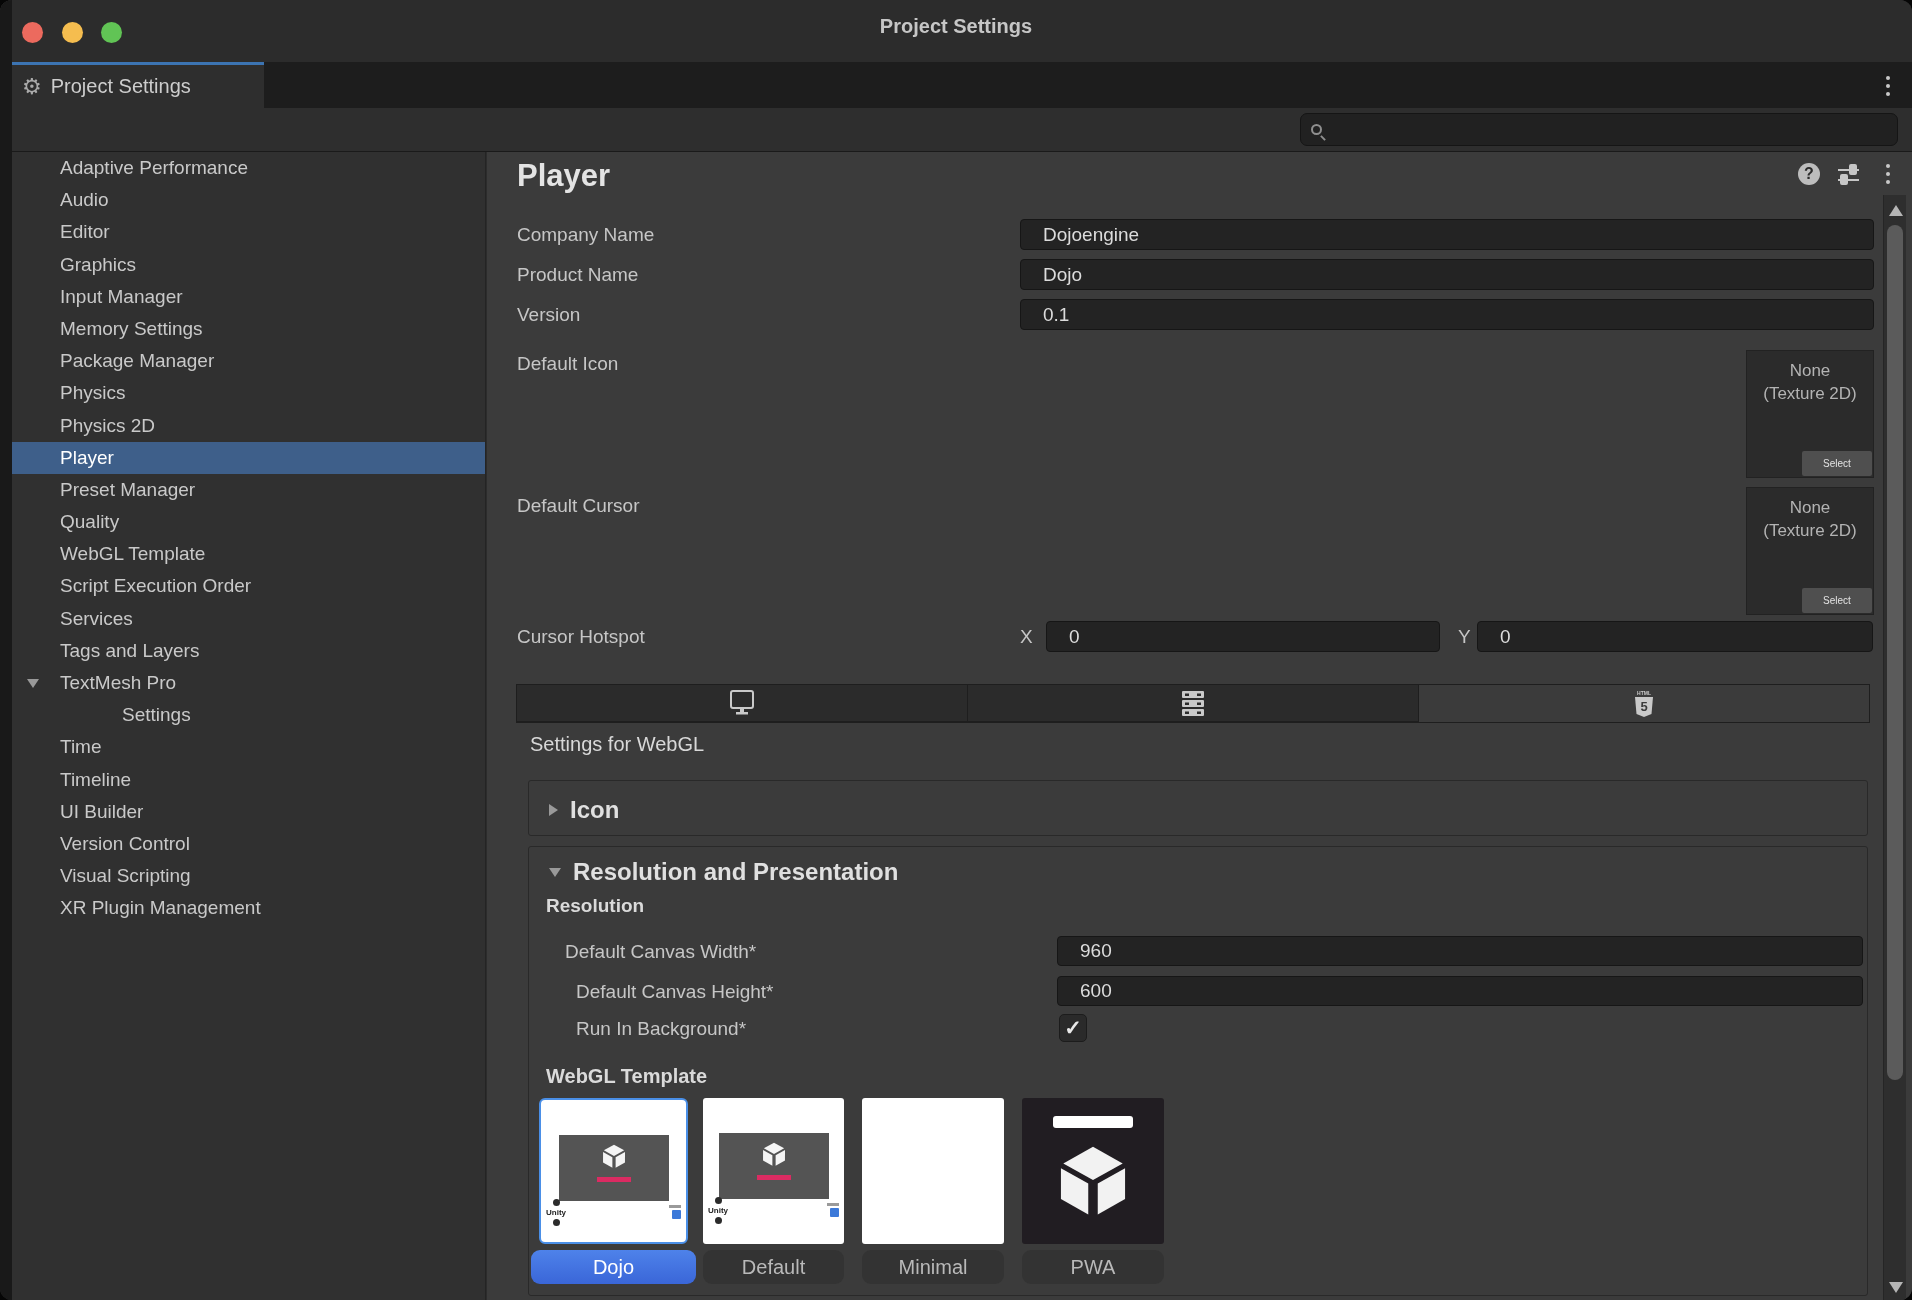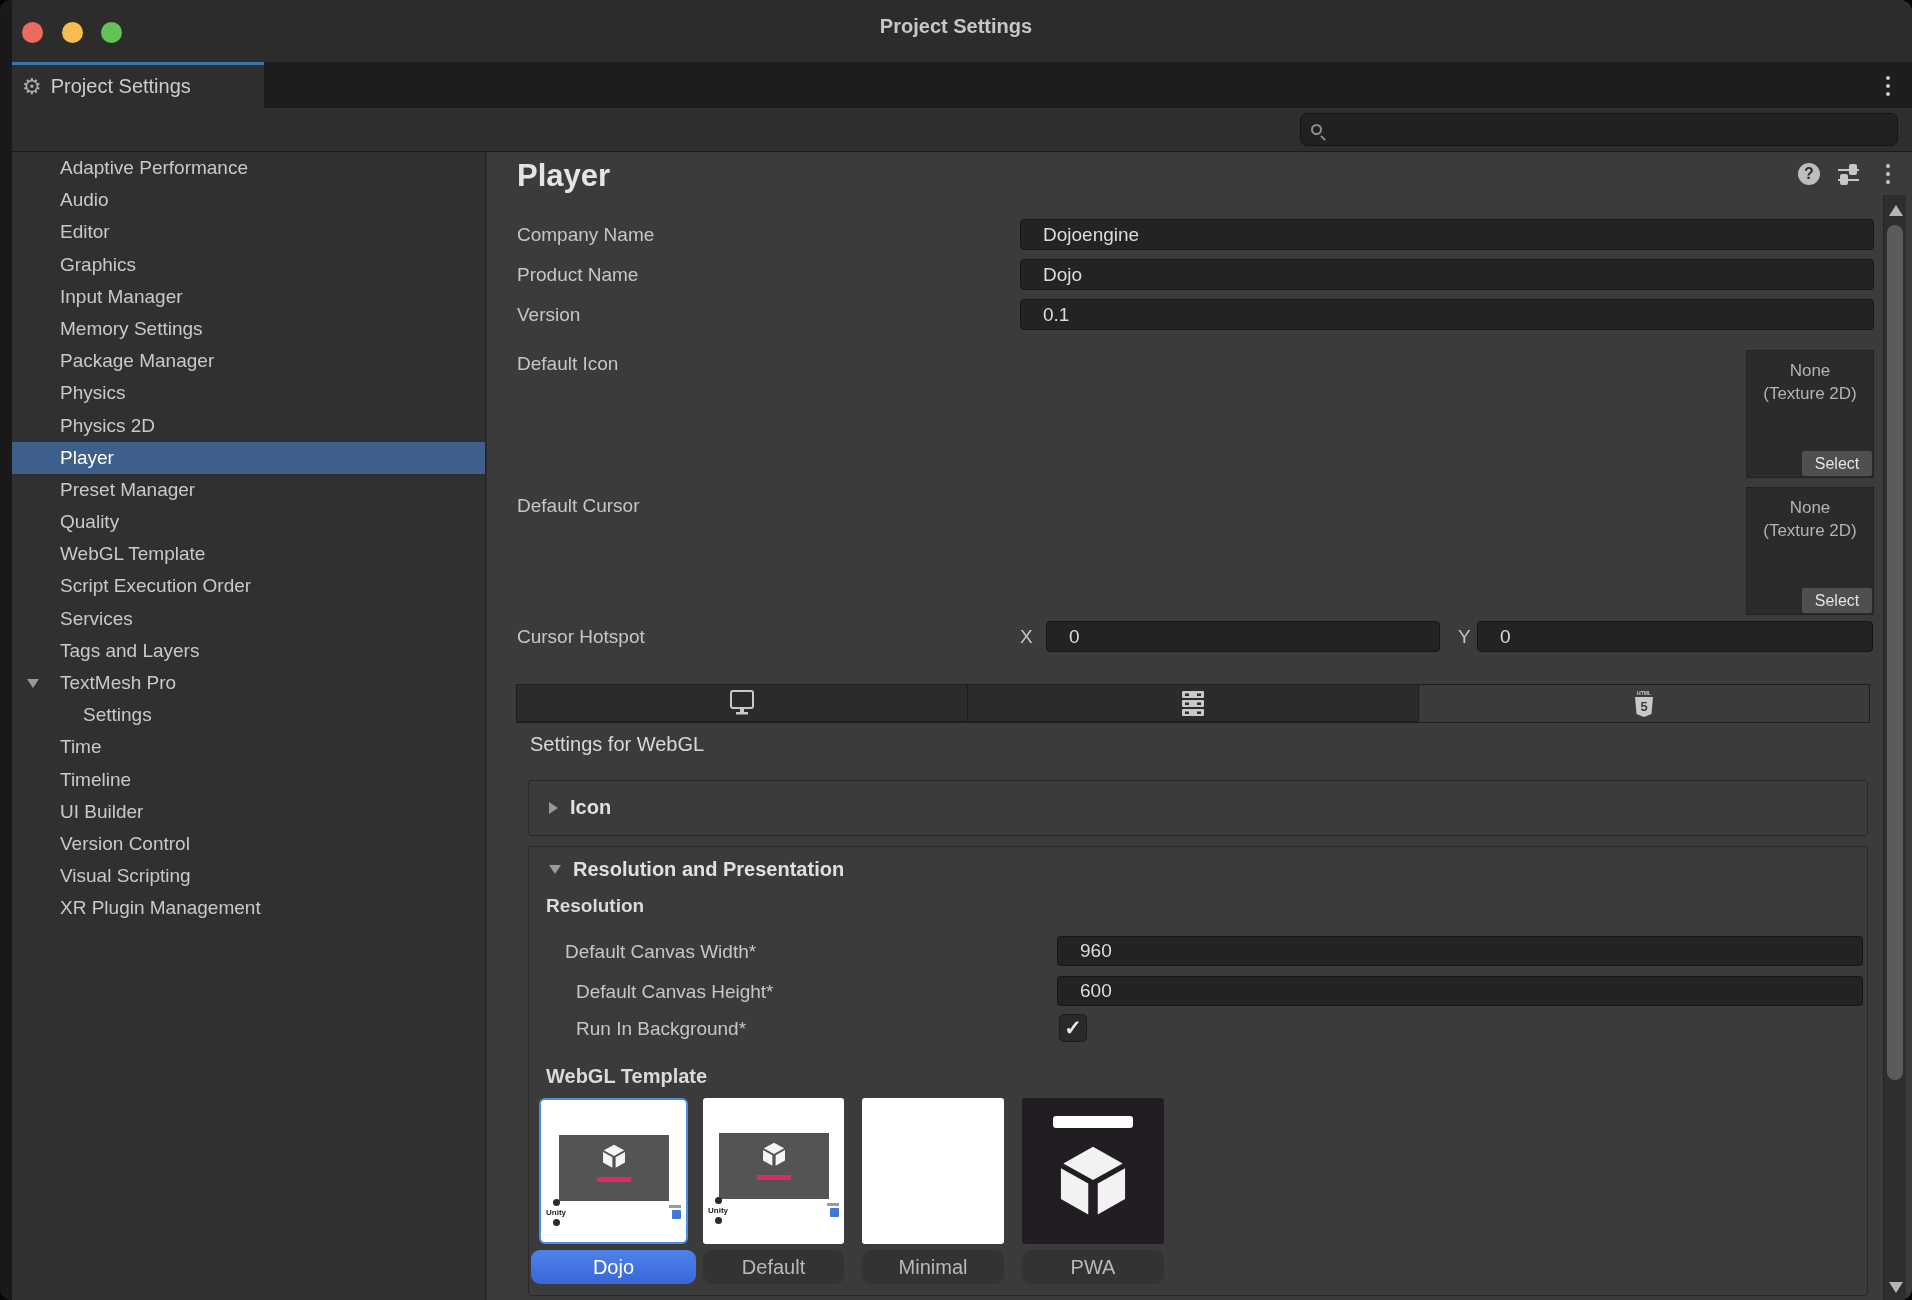--- a/index.html
+++ b/index.html
@@ -29,54 +29,54 @@
   .search-ico{position:relative;width:11px;height:11px;border:2px solid #8f8f8f;border-radius:50%;flex:none;}
   .search-ico:after{content:"";position:absolute;left:9px;top:9px;width:2px;height:6px;background:#8f8f8f;transform:rotate(-45deg);}
   .searchbox input{background:transparent;border:none;outline:none;color:#ddd;font-size:17px;margin-left:8px;width:540px;}
 
   
   .leftstrip{position:absolute;left:0;top:0;width:12px;height:1300px;background:#191919;}
   .content-sep{position:absolute;left:0;top:151px;width:100%;height:1px;background:#1a1a1a;}
   .sidebar{position:absolute;left:12px;top:152px;width:474px;height:1148px;background:#303030;border-right:1px solid #242424;}
   .side-item{position:relative;height:32.2px;line-height:32.2px;font-size:19px;color:#c9c9c9;padding-left:48px;white-space:nowrap;cursor:pointer;}
   .side-item.selected{background:#3e5f8a;color:#fff;}
-  .side-item.indent{padding-left:71px;}
+  .side-item.indent{padding-left:110px;}
   .tri-down{width:0;height:0;border-top:9px solid #999;border-left:6px solid transparent;border-right:6px solid transparent;}
   .tri-right{width:0;height:0;border-left:9px solid #999;border-top:6px solid transparent;border-bottom:6px solid transparent;}
   .side-item .tri-down{position:absolute;left:15px;top:12px;}
 
   .main{position:absolute;left:487px;top:152px;width:1425px;height:1148px;background:#3b3b3b;}
   
   .page-title{position:absolute;left:30px;top:6px;font-size:31px;font-weight:bold;color:#e4e4e4;}
   .help-ico{position:absolute;left:1311px;top:11px;width:22px;height:22px;border-radius:50%;background:#bdbdbd;color:#2b2b2b;font-weight:bold;font-size:16px;text-align:center;line-height:22px;cursor:pointer;}
   .preset-ico{position:absolute;left:1350px;top:12px;cursor:pointer;}
   .hdr-kebab{left:auto;right:22px;top:12px;position:absolute;}
 
   .row-label{position:absolute;left:30px;font-size:19px;color:#c6c6c6;height:31px;line-height:31px;white-space:nowrap;}
   .tfield{position:absolute;background:#232323;border:1px solid #161616;border-radius:4px;color:#dcdcdc;font-size:19px;padding-left:22px;display:flex;align-items:center;cursor:text;}
 
   .well{position:absolute;left:1259px;width:128px;height:128px;background:#2b2b2b;border:1px solid #222;cursor:pointer;}
   .well .none-txt{margin-top:8px;text-align:center;font-size:17px;color:#b3b3b3;line-height:23px;}
-  .well .select-btn{position:absolute;right:1px;bottom:1px;width:70px;height:25px;background:#4f4f4f;color:#e3e3e3;font-size:16px;text-align:center;line-height:25px;border-radius:2px;cursor:pointer;}
+  .well .select-btn{position:absolute;right:1px;bottom:1px;width:70px;height:25px;background:#4f4f4f;color:#e3e3e3;font-size:10px;text-align:center;line-height:25px;border-radius:2px;cursor:pointer;}
 
   .axis-label{position:absolute;font-size:19px;color:#c6c6c6;height:31px;line-height:31px;}
 
   
   .plat-strip{position:absolute;left:29px;top:532px;width:1354px;height:39px;border:1px solid #1e1e1e;display:flex;}
   .plat-tab{flex:1;background:#2b2b2b;border-right:1px solid #1e1e1e;border-bottom:1px solid #1e1e1e;display:flex;align-items:center;justify-content:center;cursor:pointer;}
   .plat-tab:last-child{border-right:none;}
   .plat-tab.selected{background:#3b3b3b;border-bottom:none;}
 
   .settings-for{position:absolute;left:43px;top:581px;font-size:20px;color:#d8d8d8;}
 
   .groupbox{position:absolute;left:41px;width:1340px;border:1px solid #292929;border-radius:3px;background:#3b3b3b;}
   .box-icon{top:628px;height:56px;}
   .box-rp{top:694px;height:450px;}
   .fold-head{position:absolute;left:20px;display:flex;align-items:center;gap:12px;cursor:pointer;}
-  .fold-title{font-size:20px;font-weight:bold;color:#e0e0e0;}
+  .fold-title{font-size:24px;font-weight:bold;color:#e0e0e0;}
   .sub-head{position:absolute;font-size:19px;font-weight:bold;color:#dadada;}
 
   .checkbox{position:absolute;width:28px;height:28px;background:#2a2a2a;border:1px solid #1c1c1c;border-radius:5px;color:#e8e8e8;font-size:21px;font-weight:bold;text-align:center;line-height:26px;cursor:pointer;}
 
   
   .card{position:absolute;top:251px;height:146px;background:#fff;border-radius:3px;cursor:pointer;}
   .card.sel{border:2px solid #4a8fe7;border-radius:6px;}
   .card.pwa{background:#211d22;}
   .preview{position:absolute;left:50%;transform:translateX(-50%);top:35px;width:110px;height:66px;background:#545454;}
   .preview svg{position:absolute;left:50%;top:8px;transform:translateX(-50%);}

